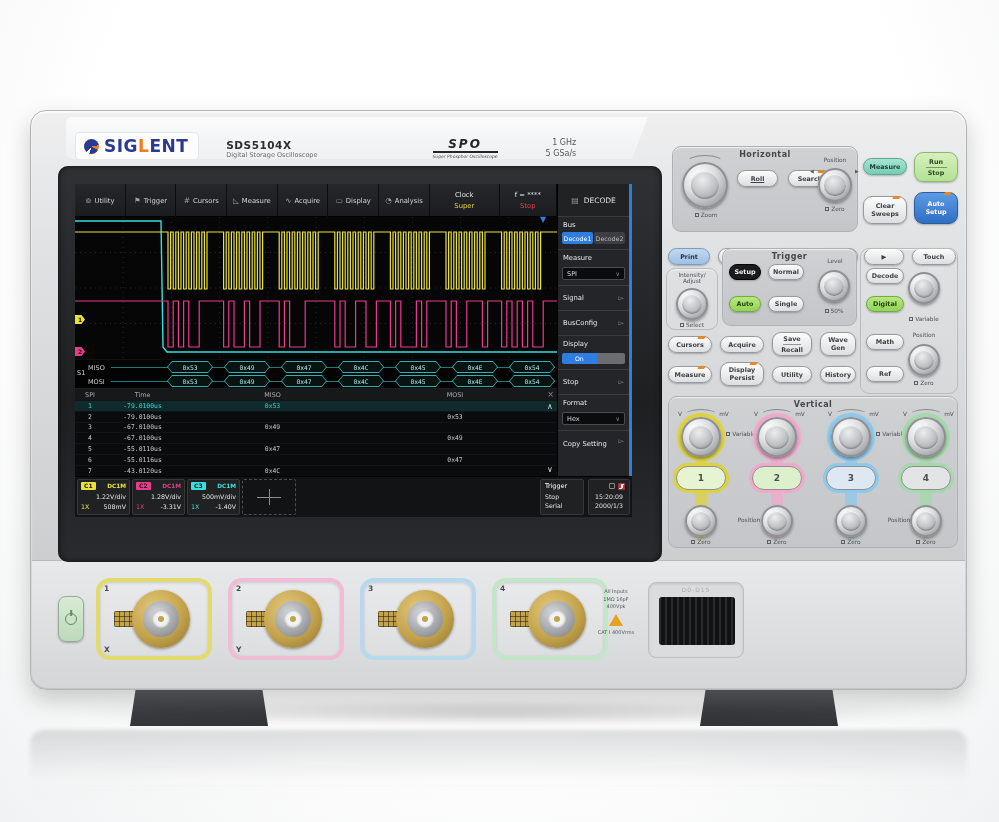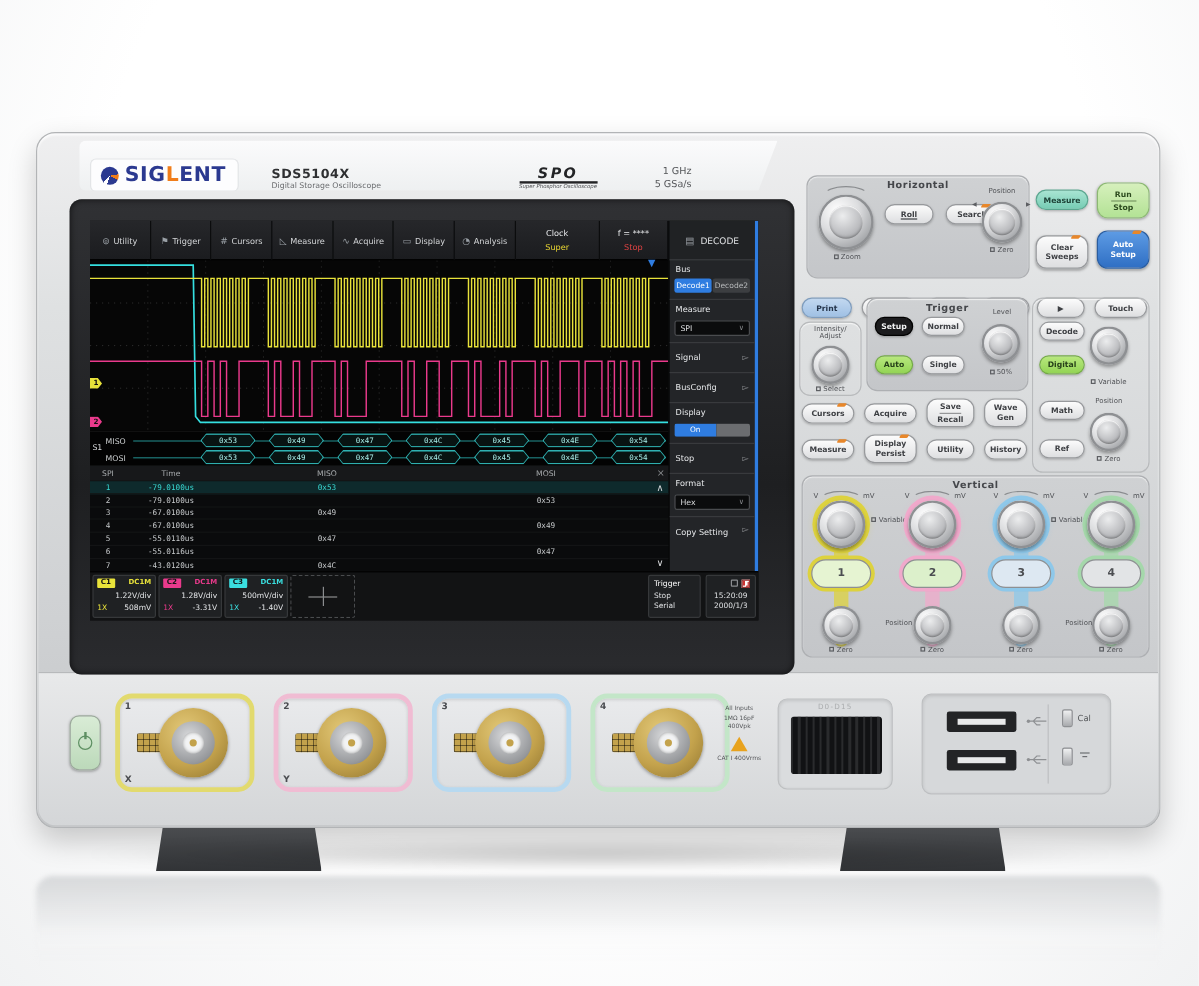--- a/index.html
+++ b/index.html
@@ -652,43 +652,18 @@
     <div>400Vpk</div>
     <div class="tri"></div>
     <div>CAT I 400Vrms</div>
   </div>
 
   <div class="abs digslot">
     <div class="lbl">D0-D15</div>
     <div class="slot"></div>
   </div>
 
-  <div class="abs usbcal">
-    <div class="usbport" style="top:14px;">
-        <i></i>
-      </div>
-    <div class="usbport" style="top:46px;">
-        <i></i>
-      </div>
-    <svg class="usbglyph" style="top:17px;" viewBox="0 0 18 10">
-        <path d="M1 5 H15 M15 5 L17 5 M6 5 L9 2 H12 M6 5 L9 8 H12" stroke="#8e9093" stroke-width="1" fill="none"></path>
-        <circle cx="2" cy="5" r="1.4" fill="#8e9093"></circle>
-      </svg>
-    <svg class="usbglyph" style="top:49px;" viewBox="0 0 18 10">
-        <path d="M1 5 H15 M15 5 L17 5 M6 5 L9 2 H12 M6 5 L9 8 H12" stroke="#8e9093" stroke-width="1" fill="none"></path>
-        <circle cx="2" cy="5" r="1.4" fill="#8e9093"></circle>
-      </svg>
-    <div class="caldiv"></div>
-    <div class="stud" style="top:12px;"></div>
-    <div class="callbl" style="top:16px;">Cal</div>
-    <div class="stud" style="top:44px;"></div>
-    <div class="gnd" style="top:48px;">
-      <i style="top:0;"></i>
-        <i style="top:3px;left:4px;right:4px;"></i>
-        <i style="top:6px;left:6px;right:6px;"></i>
-    </div>
-  </div>
 
   <div class="abs foot" style="left:130px;"></div>
   <div class="abs foot" style="left:700px;"></div>
   <div class="abs gshadow"></div>
   <div class="abs refl"></div>
 </div>
 
 </body></html>

